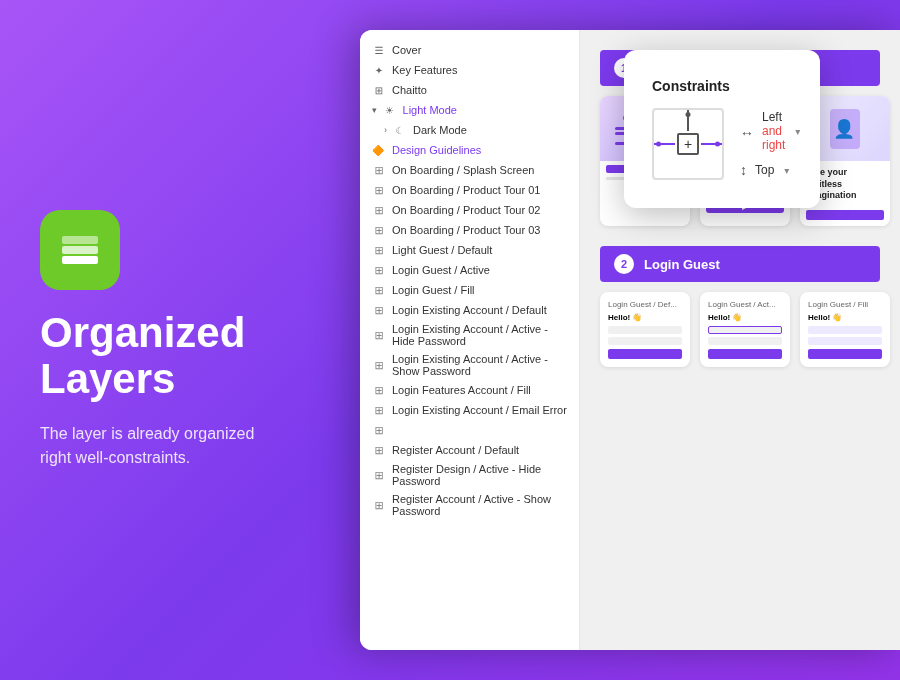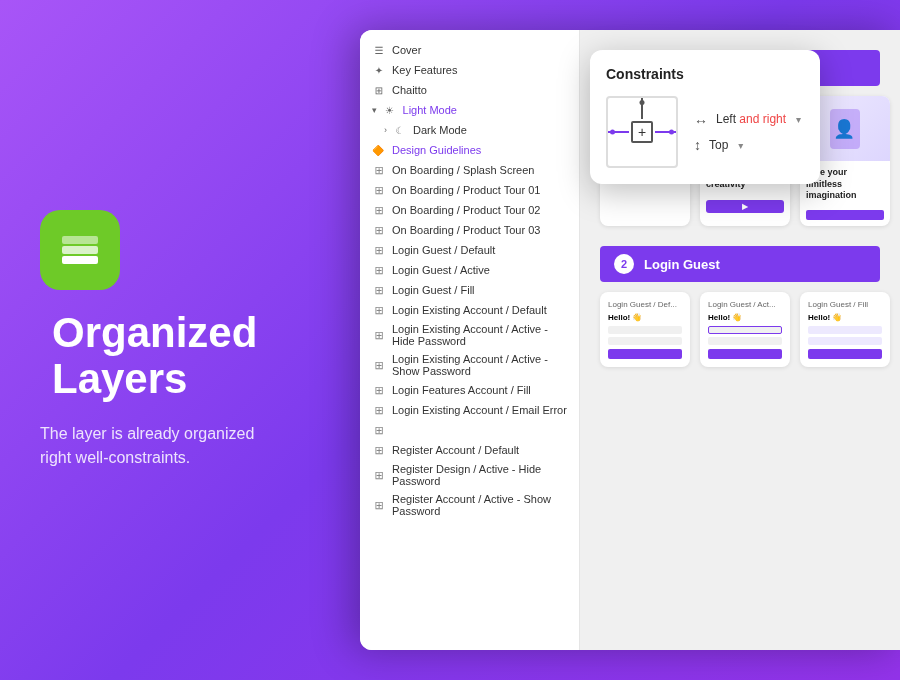--- a/index.html
+++ b/index.html
@@ -38,21 +38,20 @@
     .app-icon svg {
       width: 48px;
       height: 48px;
     }
 
     .headline {
       font-size: 42px;
       font-weight: 700;
       color: white;
       line-height: 1.1;
-      margin-left: 12px;
     }
 
     .subheadline {
       font-size: 16px;
       color: rgba(255,255,255,0.85);
       line-height: 1.5;
       max-width: 240px;
     }
 
     
@@ -265,25 +264,25 @@
       background: #7c3aed;
       border-radius: 2px;
       margin-top: 4px;
     }
 
     
     .constraints-popup {
       position: absolute;
       top: 50px;
       right: 80px;
-      width: 230px;
+      width: 196px;
       background: white;
       border-radius: 12px;
       box-shadow: 0 8px 32px rgba(0,0,0,0.25);
-      padding: 16px;
+      padding: 28px;
       z-index: 100;
     }
 
     .constraints-title {
       font-size: 14px;
       font-weight: 600;
       color: #222;
       margin-bottom: 14px;
     }
 
@@ -497,21 +496,21 @@
     <div class="layer-item">
       <span class="layer-icon layer-grid">⊞</span>
       <span>On Boarding / Product Tour 02</span>
     </div>
     <div class="layer-item">
       <span class="layer-icon layer-grid">⊞</span>
       <span>On Boarding / Product Tour 03</span>
     </div>
     <div class="layer-item">
       <span class="layer-icon layer-grid">⊞</span>
-      <span>Login Guest / Default</span>
+      <span>Light Guest / Default</span>
     </div>
     <div class="layer-item">
       <span class="layer-icon layer-grid">⊞</span>
       <span>Login Guest / Active</span>
     </div>
     <div class="layer-item">
       <span class="layer-icon layer-grid">⊞</span>
       <span>Login Guest / Fill</span>
     </div>
     <div class="layer-item">

